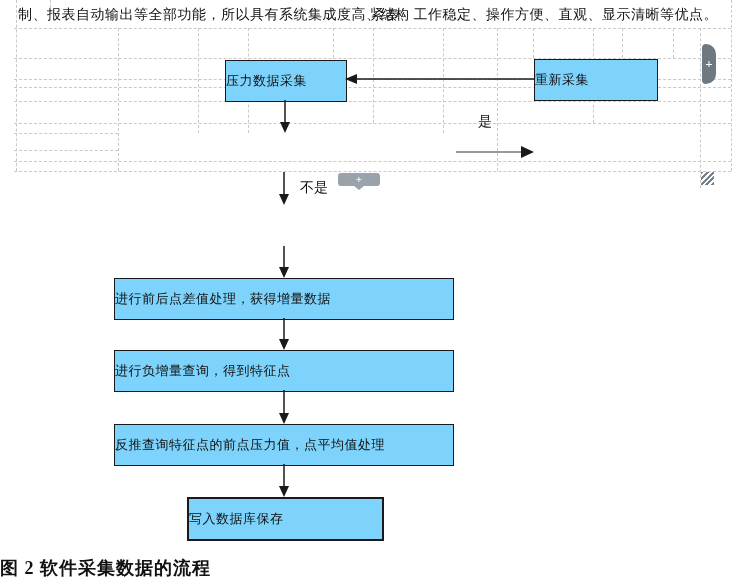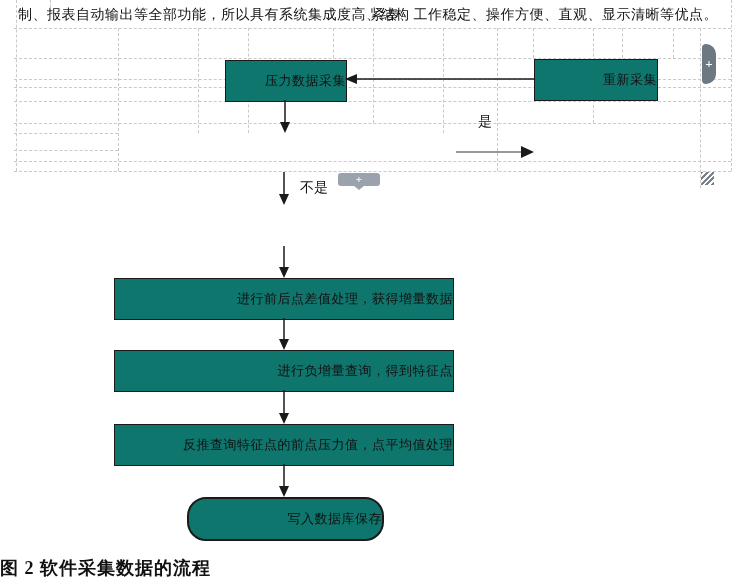--- a/index.html
+++ b/index.html
@@ -5,26 +5,26 @@
   html,body{margin:0;padding:0;background:#fff;}
   #page{
     position:relative;width:734px;height:578px;background:#fff;overflow:hidden;
     font-family:Liberation Serif, serif;color:#111;
   }
   .grid{position:absolute;z-index:1;}
   .grid.h{border-top:1px dashed #c9c9c9;height:0;}
   .grid.v{border-left:1px dashed #c9c9c9;width:0;}
   .toptext{position:absolute;top:6px;font-size:14px;letter-spacing:.5px;white-space:nowrap;z-index:2;}
   .node{
-    position:absolute;z-index:2;background:#0f766e;border:1px solid #1a1a1a;
-    display:flex;align-items:center;justify-content:flex-end;text-align:center;
+    position:absolute;z-index:2;background:#7dd3fc;border:1px solid #1a1a1a;
+    display:flex;align-items:center;justify-content:flex-start;text-align:center;
     font-size:13px;letter-spacing:.5px;line-height:1.25;
   }
   .node.wide{font-size:12px;letter-spacing:1.5px;}
-  .node.thick{border-width:2px;border-radius:19px;}
+  .node.thick{border-width:2px;}
   #arrows{position:absolute;left:0;top:0;z-index:3;pointer-events:none;}
   .edge-label{position:absolute;z-index:4;font-size:14px;background:transparent;}
   .caption{position:absolute;left:0;top:556px;width:734px;text-align:left;
     font-size:18px;font-weight:bold;letter-spacing:1px;z-index:2;}
   
   .pill-right{
     position:absolute;left:702px;top:44px;width:14px;height:40px;z-index:5;
     background:#6e7881;border-radius:4px 10px 10px 4px;
     color:#fff;font-weight:bold;font-size:13px;display:flex;align-items:center;justify-content:center;
     cursor:pointer;

